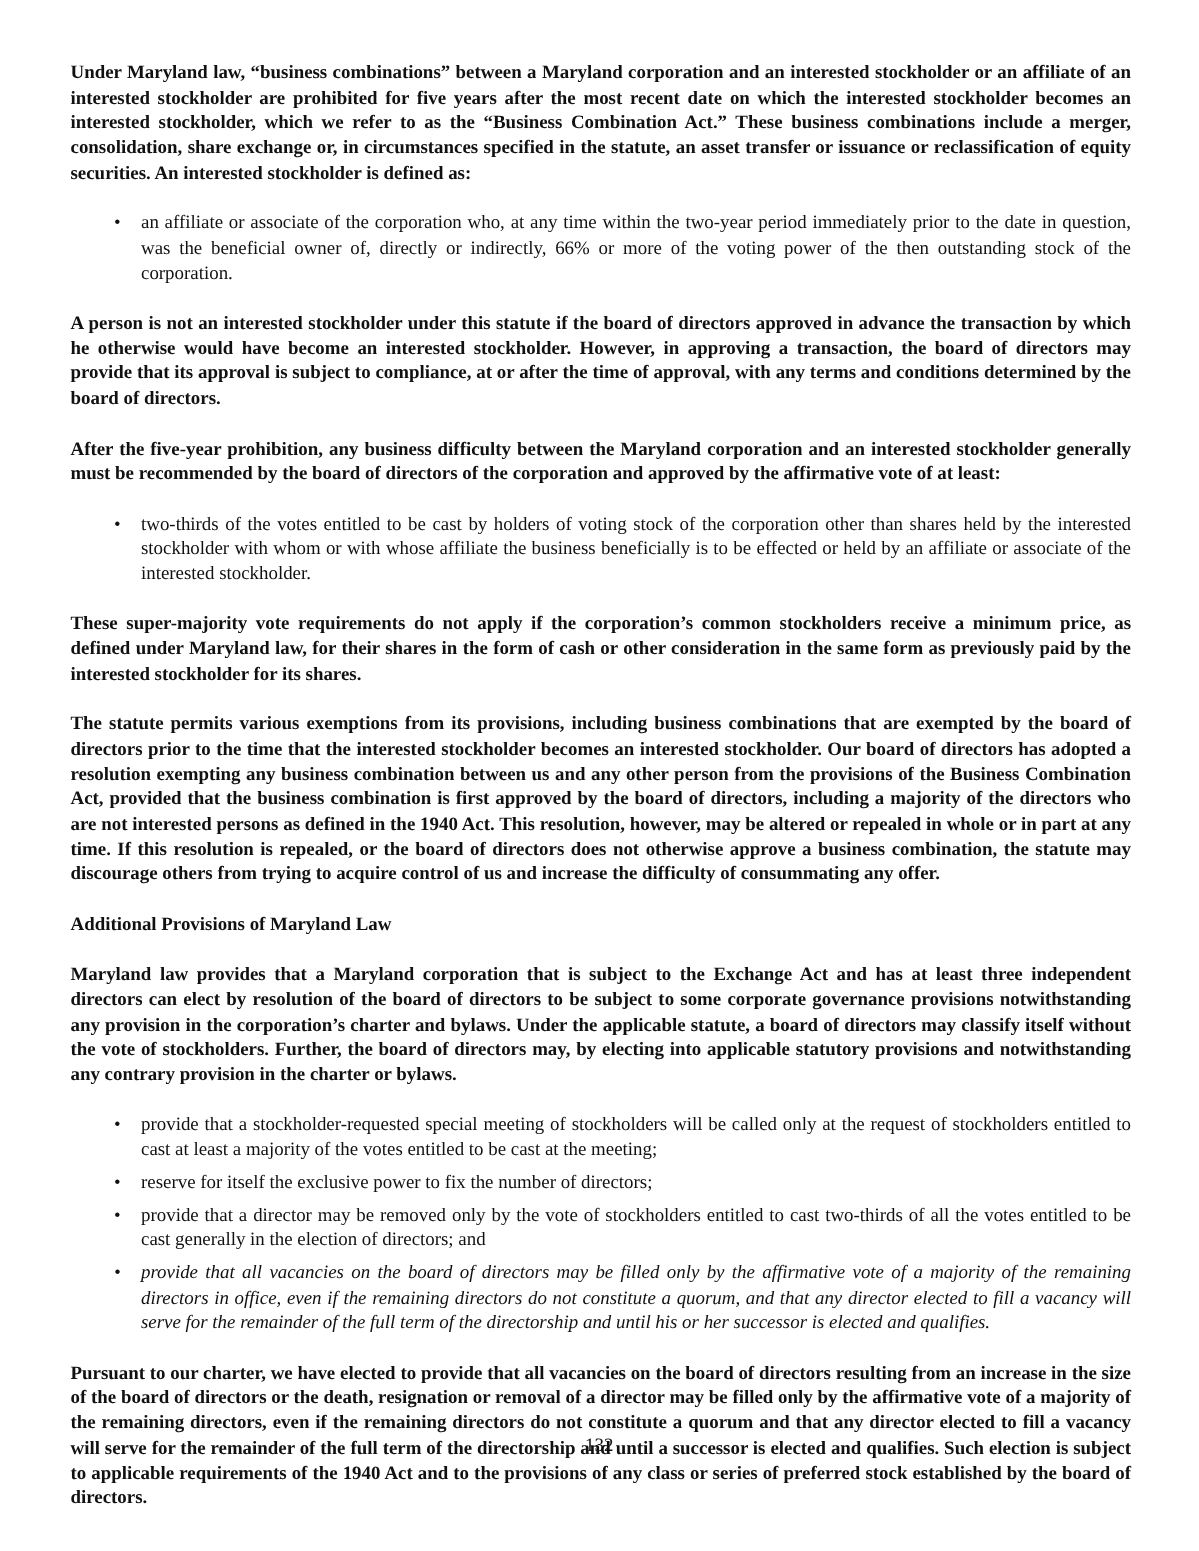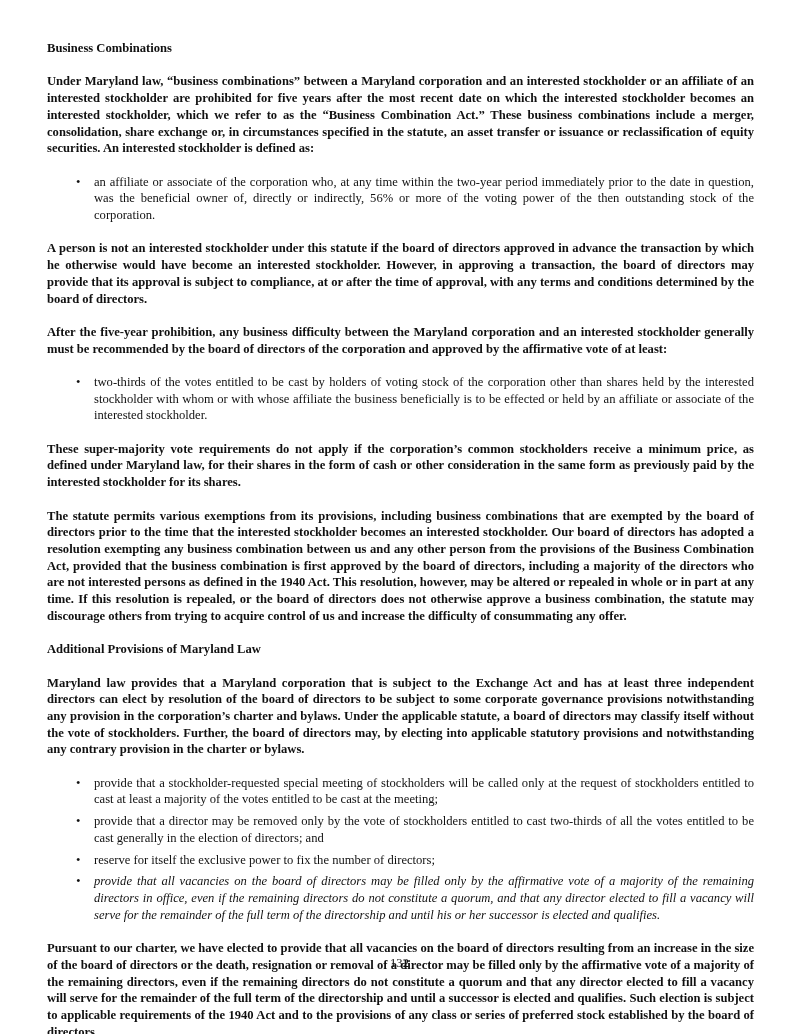--- a/index.html
+++ b/index.html
@@ -20,37 +20,36 @@
   ul.spaced li:last-child { margin-bottom: 0; font-style: italic; }
   .page-number {
     position: absolute; top: 956px; left: 0; width: 799px; text-align: center;
     font-family: "Liberation Serif", serif; font-size: 12.6px; color: #111111;
   }
 </style>
 </head>
 <body>
 
 <div class="page">
-  <div class="heading">Business Combinations</div>
   <p>Under Maryland law, “business combinations” between a Maryland corporation and an interested stockholder or an affiliate of an interested stockholder are prohibited for five years after the most recent date on which the interested stockholder becomes an interested stockholder, which we refer to as the “Business Combination Act.” These business combinations include a merger, consolidation, share exchange or, in circumstances specified in the statute, an asset transfer or issuance or reclassification of equity securities. An interested stockholder is defined as:</p>
   <ul class="bullets">
-    <li>an affiliate or associate of the corporation who, at any time within the two-year period immediately prior to the date in question, was the beneficial owner of, directly or indirectly, 56% or more of the voting power of the then outstanding stock of the corporation.</li>
+    <li>an affiliate or associate of the corporation who, at any time within the two-year period immediately prior to the date in question, was the beneficial owner of, directly or indirectly, 66% or more of the voting power of the then outstanding stock of the corporation.</li>
   </ul>
   <p>A person is not an interested stockholder under this statute if the board of directors approved in advance the transaction by which he otherwise would have become an interested stockholder. However, in approving a transaction, the board of directors may provide that its approval is subject to compliance, at or after the time of approval, with any terms and conditions determined by the board of directors.</p>
   <p>After the five-year prohibition, any business difficulty between the Maryland corporation and an interested stockholder generally must be recommended by the board of directors of the corporation and approved by the affirmative vote of at least:</p>
   <ul class="bullets">
     <li>two-thirds of the votes entitled to be cast by holders of voting stock of the corporation other than shares held by the interested stockholder with whom or with whose affiliate the business beneficially is to be effected or held by an affiliate or associate of the interested stockholder.</li>
   </ul>
   <p>These super-majority vote requirements do not apply if the corporation’s common stockholders receive a minimum price, as defined under Maryland law, for their shares in the form of cash or other consideration in the same form as previously paid by the interested stockholder for its shares.</p>
   <p>The statute permits various exemptions from its provisions, including business combinations that are exempted by the board of directors prior to the time that the interested stockholder becomes an interested stockholder. Our board of directors has adopted a resolution exempting any business combination between us and any other person from the provisions of the Business Combination Act, provided that the business combination is first approved by the board of directors, including a majority of the directors who are not interested persons as defined in the 1940 Act. This resolution, however, may be altered or repealed in whole or in part at any time. If this resolution is repealed, or the board of directors does not otherwise approve a business combination, the statute may discourage others from trying to acquire control of us and increase the difficulty of consummating any offer.</p>
 
   <div class="heading">Additional Provisions of Maryland Law</div>
   <p>Maryland law provides that a Maryland corporation that is subject to the Exchange Act and has at least three independent directors can elect by resolution of the board of directors to be subject to some corporate governance provisions notwithstanding any provision in the corporation’s charter and bylaws. Under the applicable statute, a board of directors may classify itself without the vote of stockholders. Further, the board of directors may, by electing into applicable statutory provisions and notwithstanding any contrary provision in the charter or bylaws.</p>
   <ul class="bullets spaced">
     <li>provide that a stockholder-requested special meeting of stockholders will be called only at the request of stockholders entitled to cast at least a majority of the votes entitled to be cast at the meeting;</li>
+    <li>reserve for itself the exclusive power to fix the number of directors;</li>
     <li>provide that a director may be removed only by the vote of stockholders entitled to cast two-thirds of all the votes entitled to be cast generally in the election of directors; and</li>
-    <li>reserve for itself the exclusive power to fix the number of directors;</li>
     <li>provide that all vacancies on the board of directors may be filled only by the affirmative vote of a majority of the remaining directors in office, even if the remaining directors do not constitute a quorum, and that any director elected to fill a vacancy will serve for the remainder of the full term of the directorship and until his or her successor is elected and qualifies.</li>
   </ul>
   <p>Pursuant to our charter, we have elected to provide that all vacancies on the board of directors resulting from an increase in the size of the board of directors or the death, resignation or removal of a director may be filled only by the affirmative vote of a majority of the remaining directors, even if the remaining directors do not constitute a quorum and that any director elected to fill a vacancy will serve for the remainder of the full term of the directorship and until a successor is elected and qualifies. Such election is subject to applicable requirements of the 1940 Act and to the provisions of any class or series of preferred stock established by the board of directors.</p>
 </div>
 
 <div class="page-number">132</div>
 
 </body></html>

